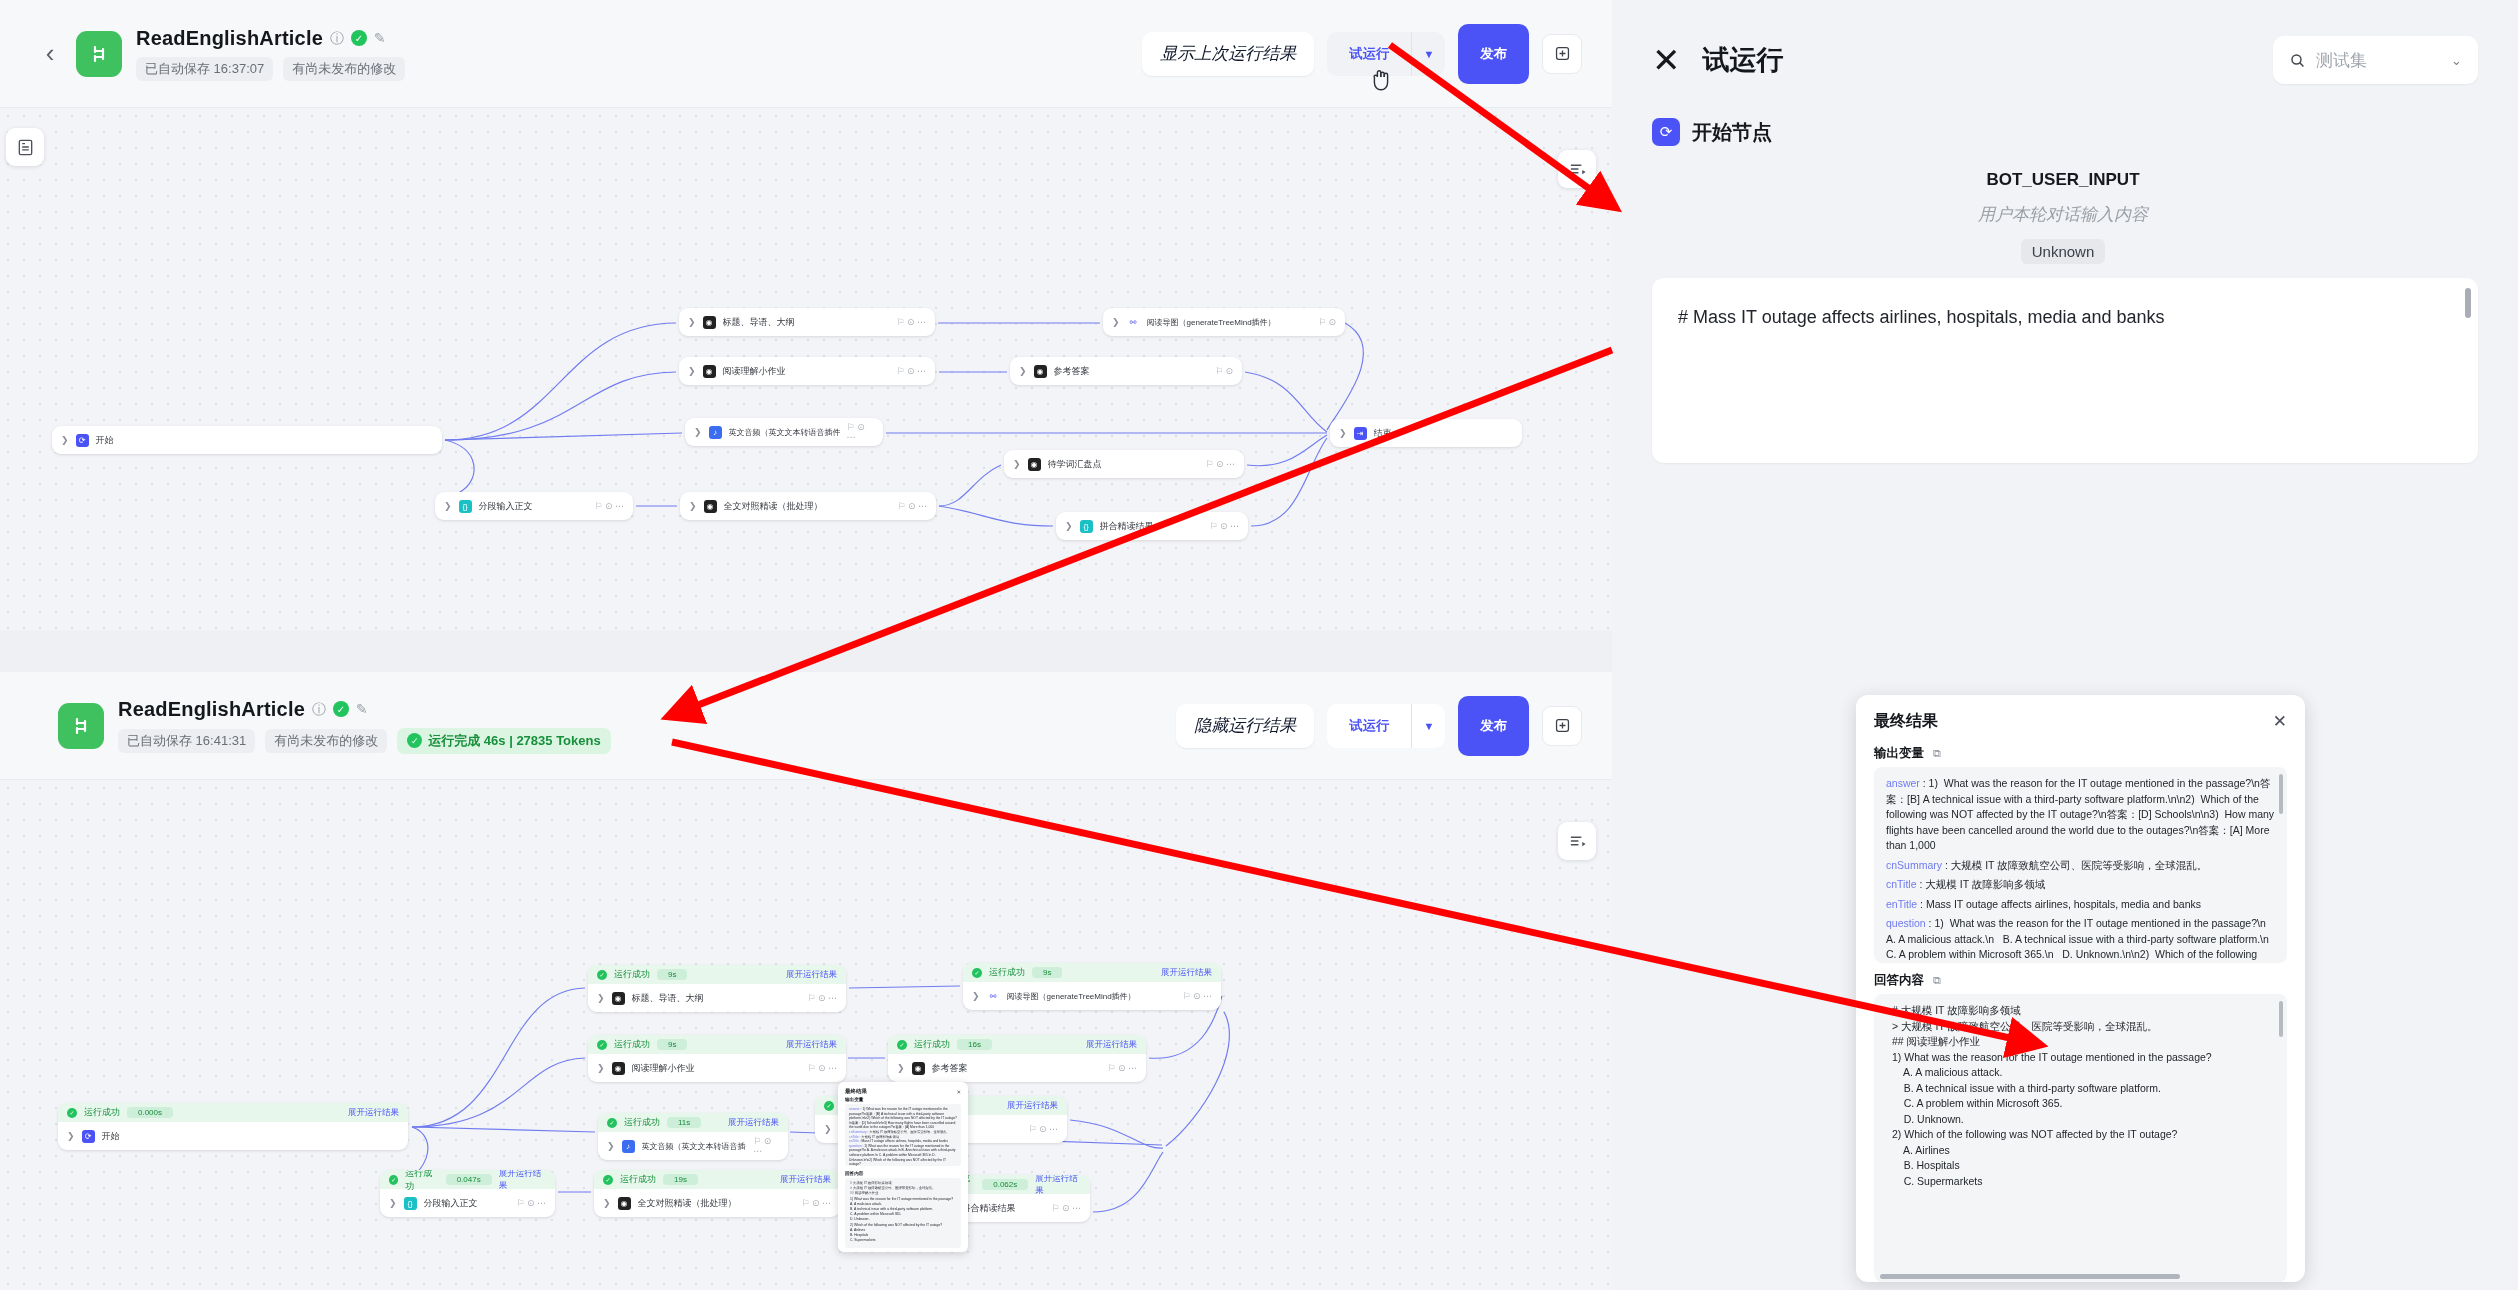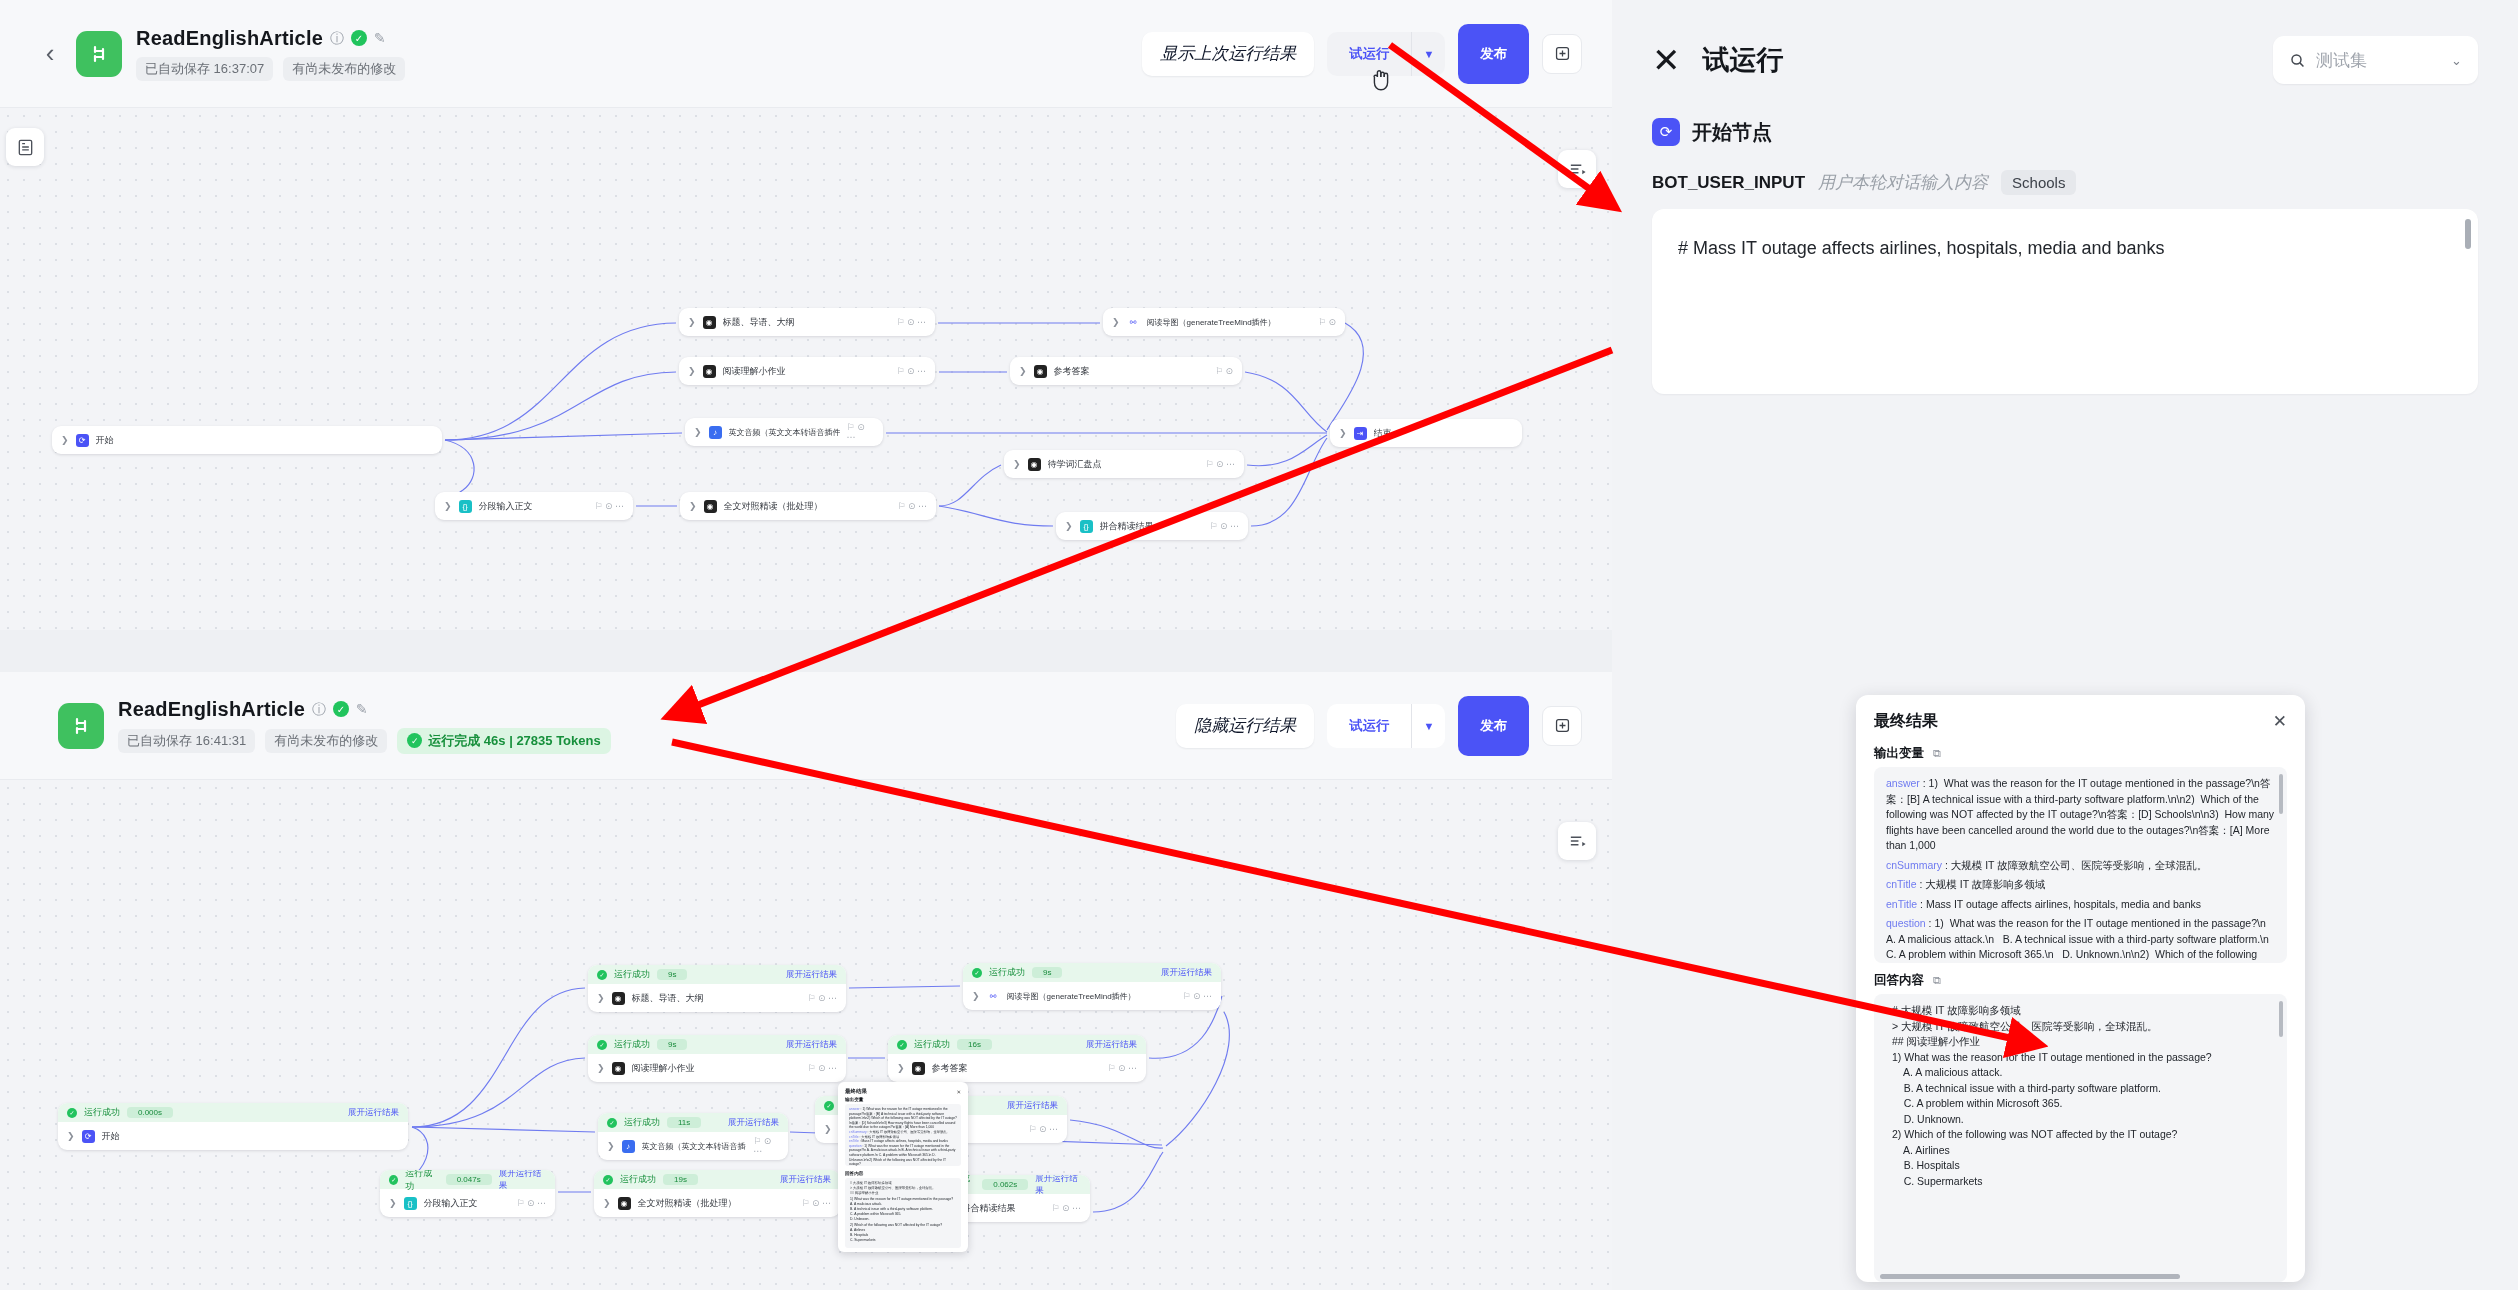--- a/index.html
+++ b/index.html
@@ -119,21 +119,21 @@
     display:flex; align-items:center; gap:10px; padding:0 16px; cursor:pointer;
     box-shadow:0 1px 2px rgba(20,24,40,.06);
   }
   .testset-select .ph { color:#a0a5ad; font-size:17px; }
   .testset-select .cv { margin-left:auto; color:#7c828b; font-size:13px; }
 
   .start-node-row { display:flex; align-items:center; gap:12px; padding:34px 40px 0 40px; }
   .start-badge { width:28px;height:28px;border-radius:7px;background:#4b53f6;display:flex;align-items:center;justify-content:center;color:#fff;font-size:15px;}
   .start-label { font-size:20px; font-weight:700; color:#16181d; }
 
-  .field-row { display:flex; align-items:center; gap:13px; padding:24px 44px 0 40px; }
+  .field-row { display:flex; align-items:center; gap:13px; padding:24px 44px 0 40px;flex-direction:column; }
   .field-key { font-size:17px; font-weight:600; color:#16181d; }
   .field-desc { font-size:17px; color:#9aa0a8;font-style:italic; }
   .type-pill { background:#e6e8ec; color:#3c4149; font-size:15px; padding:4px 11px; border-radius:6px; }
 
   .input-card {
     margin:14px 40px 0 40px; background:#fff; border-radius:12px; padding:22px 26px;
     height:185px; position:relative; box-shadow:0 1px 2px rgba(20,24,40,.05);
   }
   .input-card p { font-size:18px; line-height:34px; color:#22262c; }
   .input-card .sb { position:absolute; right:7px; top:10px; width:6px; height:30px; border-radius:3px; background:#a9aeb6; }
@@ -578,21 +578,21 @@
     </div>
 
     <div class="start-node-row">
       <span class="start-badge">⟳</span>
       <span class="start-label">开始节点</span>
     </div>
 
     <div class="field-row">
       <span class="field-key">BOT_USER_INPUT</span>
       <span class="field-desc">用户本轮对话输入内容</span>
-      <span class="type-pill">Schools</span>
+      <span class="type-pill">Unknown</span>
     </div>
 
     <div class="input-card">
       <p># Mass IT outage affects airlines, hospitals, media and banks</p>
       <div class="sb"></div>
     </div>
 
     <div class="finalpanel" style="left:244px; top:695px; width:449px; height:587px;">
       <div class="fp-head">
         <span class="fp-title">最终结果</span>

